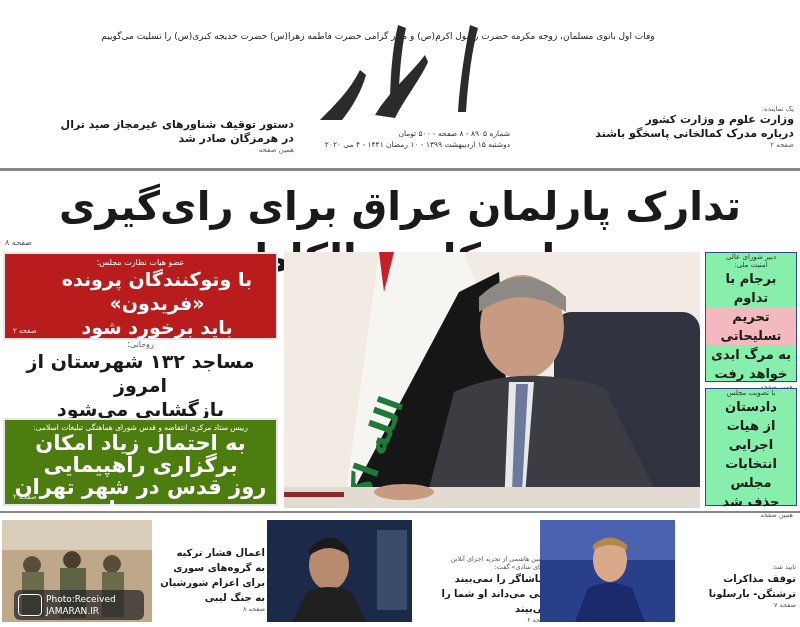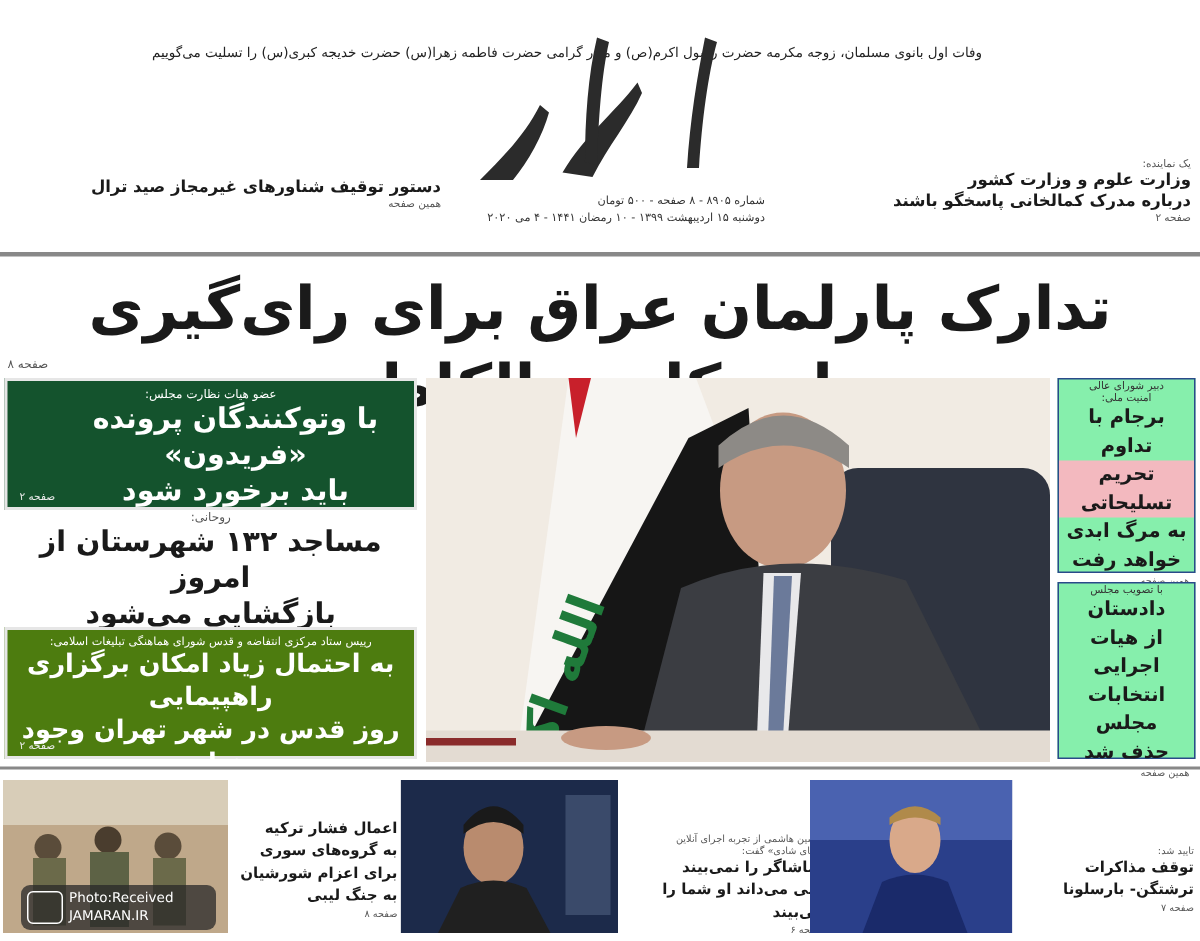--- a/index.html
+++ b/index.html
@@ -16,33 +16,33 @@
   .ear-right { position: absolute; right: 6px; top: 105px; width: 200px; text-align: right; }
   .kicker { font-size: 7px; color: #555; }
   .ear-title { font-size: 11px; font-weight: bold; line-height: 14px; }
   .page-ref { font-size: 7px; color: #555; }
 
   .hr { position: absolute; left: 0; width: 800px; height: 3px; background: #888; }
 
   .main-headline { position: absolute; top: 180px; left: 0; width: 800px; text-align: center; font-size: 40px; font-weight: 900; letter-spacing: -1px; font-family: "DejaVu Sans", sans-serif; line-height: 52px; }
   .main-page { position: absolute; top: 238px; left: 5px; font-size: 8px; color: #555; }
 
-  .green-box { position: absolute; left: 3px; top: 252px; width: 275px; height: 88px; background: #14532d; color: #fff; text-align: center; border: 2px solid #e6e6e6; }
+  .green-box { position: absolute; left: 3px; top: 252px; width: 275px; height: 88px; background: #b91c1c; color: #fff; text-align: center; border: 2px solid #e6e6e6; }
   .green-box .kicker { color: #fff; font-size: 8px; margin-top: 4px; }
   .green-box .t { font-size: 19px; font-weight: 700; line-height: 24px; padding-left: 33px; }
   .box-page { position: absolute; left: 8px; bottom: 3px; font-size: 7px; color: #eee; }
 
   .rouhani { position: absolute; left: 3px; top: 340px; width: 275px; text-align: center; }
   .rouhani .kicker { font-size: 8px; }
   .rouhani .t { font-size: 19px; font-weight: 900; line-height: 24px; }
   .rouhani .page-ref { text-align: left; }
 
   .red-box { position: absolute; left: 3px; top: 418px; width: 275px; height: 88px; background: #4d7c0f; color: #fff; text-align: center; border: 2px solid #e6e6e6; }
   .red-box .kicker { color: #fff; font-size: 7.5px; margin-top: 3px; }
-  .red-box .t { font-size: 17px; font-weight: 900; line-height: 22px; }
+  .red-box .t { font-size: 21px; font-weight: 900; line-height: 22px; }
 
   .photo-main { position: absolute; left: 284px; top: 252px; width: 416px; height: 256px; overflow: hidden; background: #efe9e1; }
 
   .side-box { position: absolute; left: 705px; width: 92px; border: 1.5px solid #2a4a8a; text-align: center; background: #86efac; }
   .side-box .kicker { font-size: 7px; color: #333; }
   .side-box .t { font-size: 13px; font-weight: 900; line-height: 19px; }
   .side-box .page-ref { font-size: 6.5px; text-align: right; padding-right: 3px; }
   .hl { background: #f3b9bf; }
 
   .bottom-strip { position: absolute; top: 515px; left: 0; width: 800px; height: 112px; }
@@ -67,20 +67,21 @@
     <path d="M60 50 C50 70 35 85 20 100 L42 100 C52 88 62 70 66 55 Z" fill="#2b2b2b"></path>
   </svg>
 </div>
 <div class="issue-info">
   <div>شماره ۸۹۰۵ - ۸ صفحه - ۵۰۰ تومان</div>
   <div>دوشنبه ۱۵ اردیبهشت ۱۳۹۹ - ۱۰ رمضان ۱۴۴۱ - ۴ می ۲۰۲۰</div>
 </div>
 
 <div class="ear-left">
   <div class="ear-title">دستور توقیف شناورهای غیرمجاز صید ترال</div>
+  <div class="ear-title">در هرمزگان صادر شد</div>
   <div class="page-ref">همین صفحه</div>
 </div>
 
 <div class="ear-right">
   <div class="kicker">یک نماینده:</div>
   <div class="ear-title">وزارت علوم و وزارت کشور</div>
   <div class="ear-title">درباره مدرک کمالخانی پاسخگو باشند</div>
   <div class="page-ref">صفحه ۲</div>
 </div>
 

